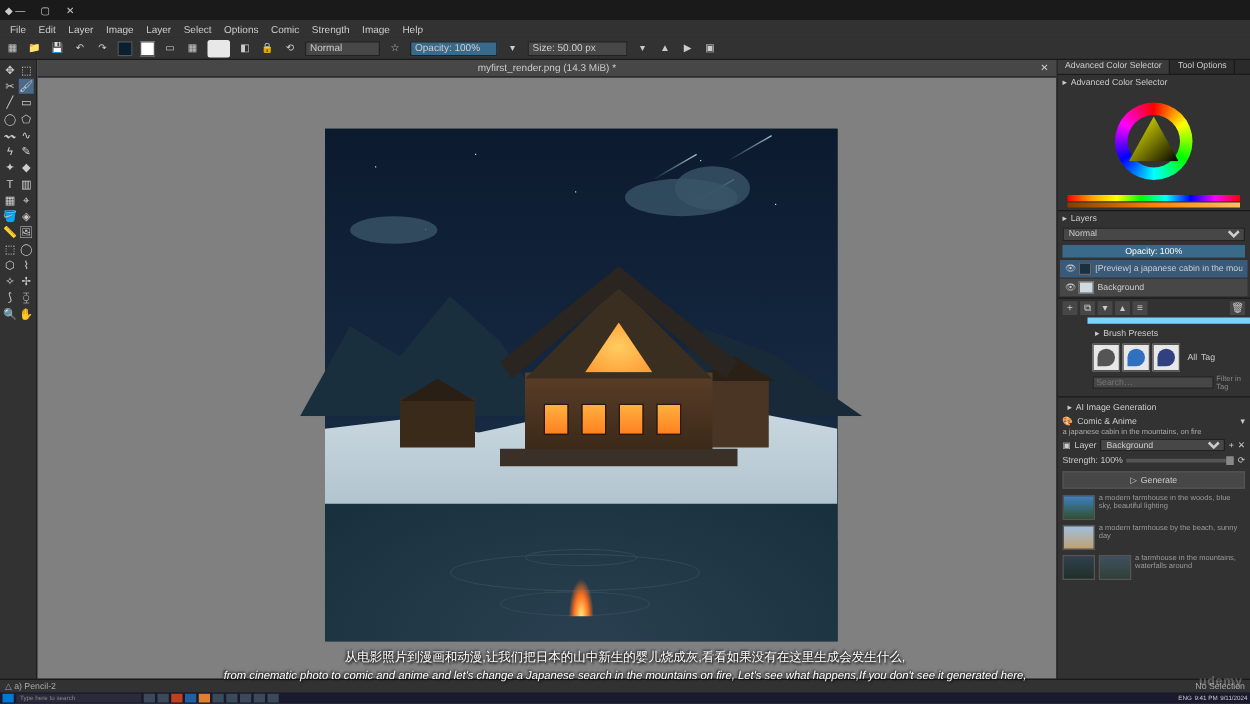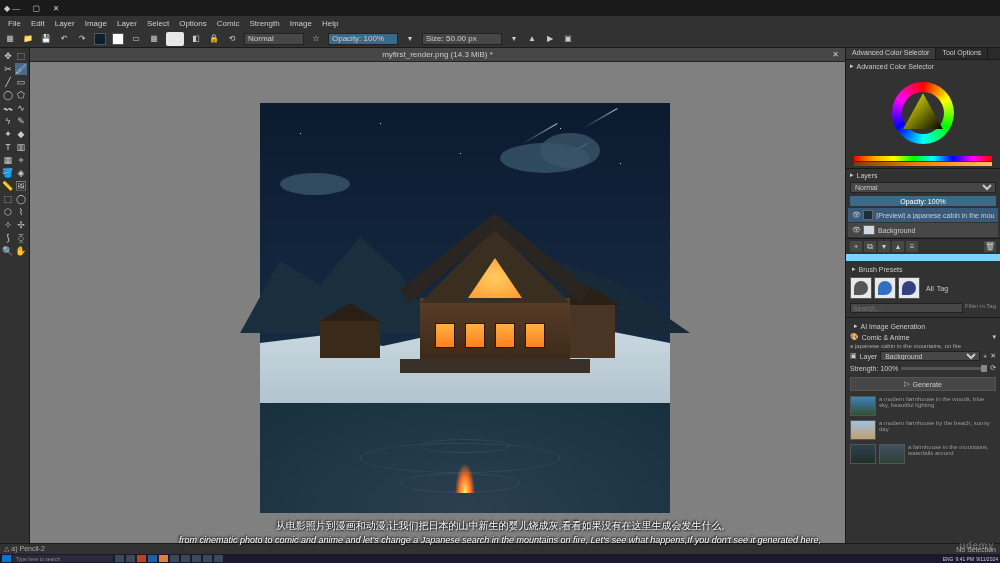--- a/index.html
+++ b/index.html
@@ -70,21 +70,21 @@
 .blend-row { padding: 1px 4px; }
 .blend-row select { width: 100%; background: #474747; border: 1px solid #222; color: #ccc; font-size: 7px; height: 11px; }
 .opacity-bar { margin: 2px 4px; height: 10px; background: #3a6a8a; color: #fff; font-size: 7px; display: flex; align-items: center; justify-content: center; }
 .layer-row { display: flex; align-items: center; padding: 2px 4px; gap: 3px; background: #474747; margin: 1px 2px; height: 14px; }
 .layer-row.active { background: #3a5a7a; }
 .layer-row .thumb { width: 12px; height: 10px; background: #1a3040; border: 1px solid #666; }
 .layer-row .eye { width: 8px; font-size: 7px; }
 .layer-bottom { display: flex; padding: 2px 4px; gap: 2px; border-top: 1px solid #1a1a1a; }
 .layer-bottom .btn { width: 12px; height: 11px; background: #474747; display: flex; align-items: center; justify-content: center; font-size: 8px; cursor: pointer; }
 
-.brush-panel { border-top: 7px solid #7dd3fc; padding: 2px; }
+.brush-panel { border-top: 5px solid #7dd3fc; padding: 2px; margin-left: 24px; }
 .brush-row { display: flex; gap: 2px; padding: 2px; }
 .brush-thumb { width: 22px; height: 22px; background: #e8e8e8; border: 1px solid #555; display: flex; align-items: center; justify-content: center; }
 .brush-thumb .stroke { width: 14px; height: 14px; border-radius: 50% 50% 50% 0; }
 .brush-search { display: flex; gap: 2px; padding: 2px; }
 .brush-search input { flex: 1; background: #474747; border: 1px solid #222; color: #ccc; font-size: 7px; height: 10px; padding: 0 2px; }
 
 .ai-panel { border-top: 1px solid #1a1a1a; padding: 2px 4px; flex: 1; overflow: hidden; display: flex; flex-direction: column; }
 .ai-row { display: flex; align-items: center; gap: 3px; padding: 1px 0; font-size: 7px; }
 .ai-row.txt { color: #aaa; font-size: 6px; }
 .ai-row select, .ai-row input { background: #474747; border: 1px solid #222; color: #ccc; font-size: 7px; height: 10px; flex: 1; }

